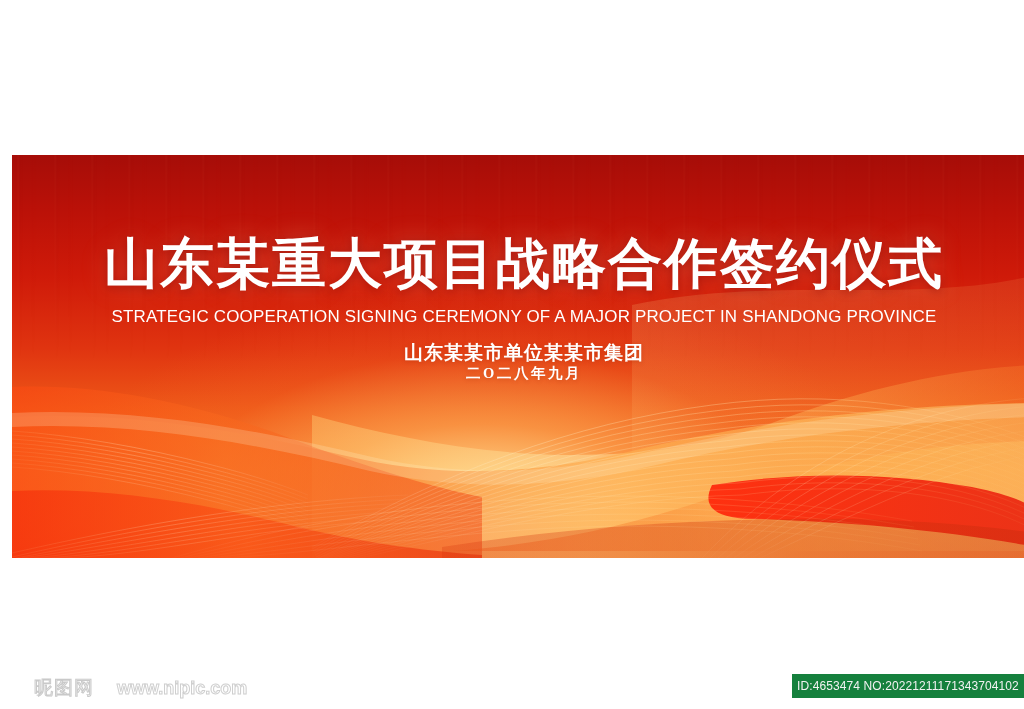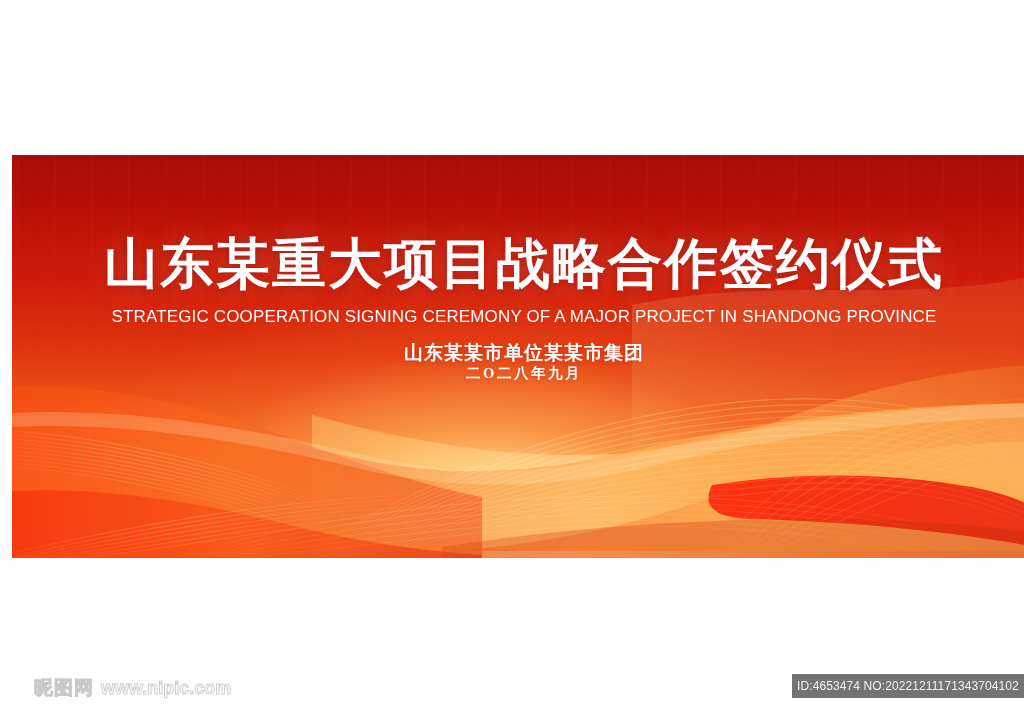--- a/index.html
+++ b/index.html
@@ -107,35 +107,36 @@
   }
 
   
   #watermark-left{
     position:absolute;left:34px;top:678px;
     display:flex;align-items:center;gap:7px;
     font-family:"Liberation Sans", sans-serif;
   }
   #wm-logo{
     font-family:"Liberation Serif", serif;
-    font-size:19px;font-weight:700;letter-spacing:1px;
+    font-size:19px;font-weight:400;letter-spacing:1px;
     color:transparent;
     -webkit-text-stroke:1px #c9c9c9;
     line-height:1;
   }
   #wm-url{
     font-size:18px;font-weight:700;letter-spacing:0px;
     color:transparent;
     -webkit-text-stroke:1px #cfcfcf;
     line-height:1;
+    margin-left:16px;
   }
   #id-badge{
     position:absolute;left:792px;top:674px;
     width:232px;height:24px;
-    background:#737373;
+    background:#15803d;
     display:flex;align-items:center;justify-content:center;
   }
   #id-badge-text{
     font-family:"Liberation Sans", sans-serif;
     font-size:12px;
     color:#f2f2f2;
     letter-spacing:0.1px;
     white-space:nowrap;
   }
 </style>

